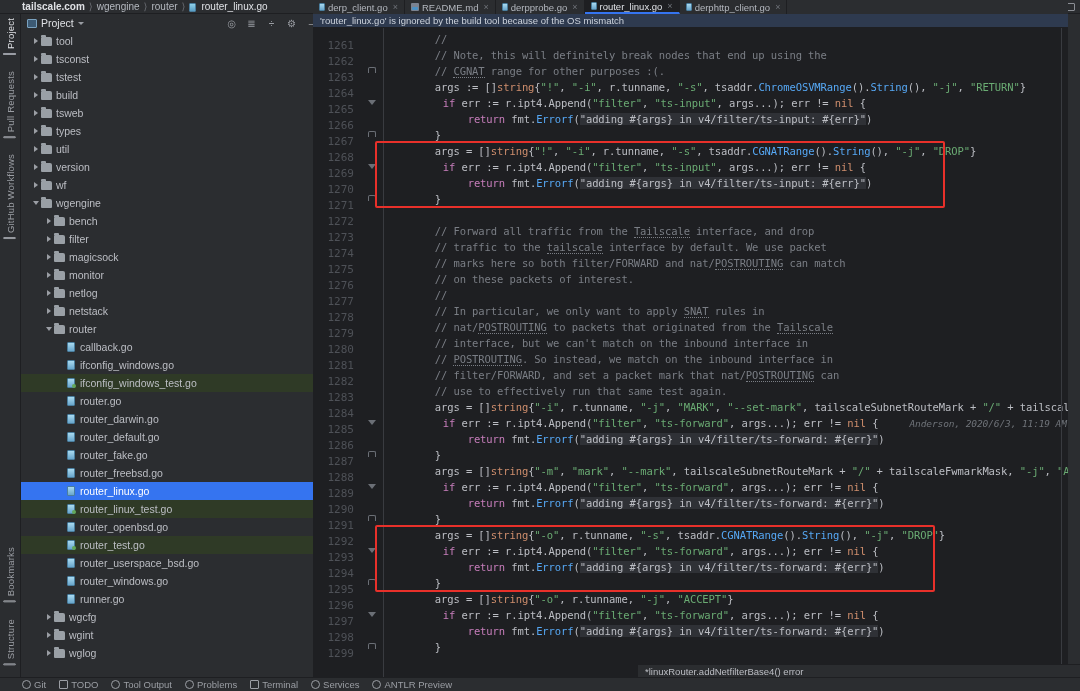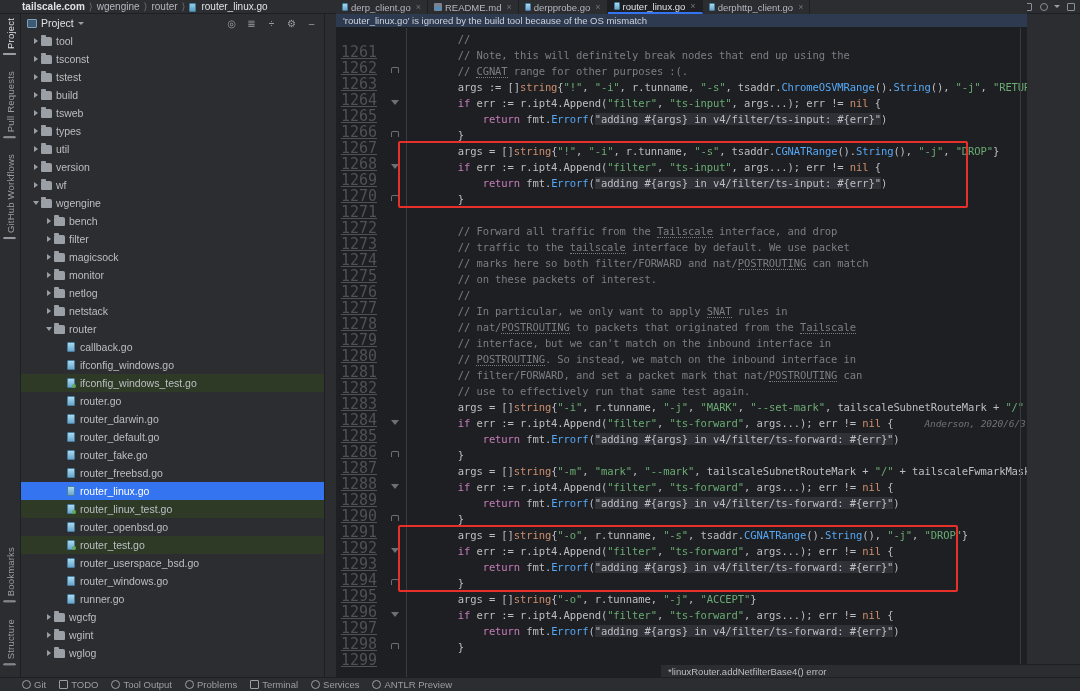--- a/index.html
+++ b/index.html
@@ -91,64 +91,63 @@
   }
   .folder:before{ content:""; position:absolute; left:0; top:-2px; width:5px;height:2px;background:#9aa0a6;border-radius:1px 1px 0 0; }
   .gofile{
     width:8px;height:10px;flex:0 0 8px;margin-right:5px; border-radius:1px;
     background:linear-gradient(#a9daf0,#69a6cc); border:1px solid #4a7e9e; position:relative;
   }
   .gofile.test:after{ content:""; position:absolute; right:-2px; bottom:-1px; width:4px;height:4px;border-radius:50%;background:#62a85a; }
   .lbl{ color:#bcbec4; }
 
   
-  .editor{ position:absolute; left:336px; top:0; width:691px; height:691px; background:#0c4a6e; }
+  .editor{ position:absolute; left:313px; top:0; width:755px; height:691px; background:#0c4a6e; }
   .tabs{ height:14px; display:flex; align-items:flex-end; background:#2b2d30; }
   .tab{
     height:14px; display:flex; align-items:center; gap:3px; padding:0 6px;
     font-size:9.5px; color:#b4b8bf; border-right:1px solid #1e1f22;
   }
   .tab.active{ background:#1e1f22; color:#dfe1e5; border-bottom:2px solid #3574f0; }
   .tab .x{ color:#6f7379; font-size:9px; margin-left:2px; }
   .tab-go{ width:6px;height:8px;border-radius:1px;background:linear-gradient(#a9daf0,#69a6cc);border:1px solid #4a7e9e;}
   .tab-md{ width:8px;height:8px;border-radius:1px;background:#7a8290;position:relative;}
   .tab-md:after{content:"";position:absolute;left:1px;bottom:1px;width:6px;height:3px;background:#4a90c4;border-radius:1px;}
 
   .notice{
     height:14px; background:#2e3a4f; border-bottom:1px solid #1e1f22;
     display:flex; align-items:center; padding-left:7px; font-size:9.5px; color:#cdd3dc;
   }
 
   .codearea{ position:relative; height:650px; background:#1e1f22; overflow:hidden; }
   .codewrap{ display:flex; height:100%; }
   .gutter{
     width:46px; flex:0 0 46px; background:#1e1f22; text-align:right;
-    font-family:"DejaVu Sans Mono", monospace; font-size:15px; color:#4e5157;
-    padding-top:16px;
-    text-decoration:underline;
+    font-family:"DejaVu Sans Mono", monospace; font-size:11px; color:#4e5157;
+    padding-top:10px;
   }
   .gutter .gl{ height:16px; line-height:16px; padding-right:5px; }
   .folds{ width:26px; flex:0 0 26px; position:relative; padding-top:3px; }
   .folds .fl{ height:16px; position:relative; }
   .fold-ic{
     position:absolute; left:9px; top:4px; width:8px; height:8px;
   }
   .fold-ic.tri{ width:0;height:0;border-top:5px solid #6b6f76;border-left:4px solid transparent;border-right:4px solid transparent; top:5px;}
   .fold-ic.up{ border:1px solid #6b6f76; border-radius:2px 2px 0 0; border-bottom:0; height:6px;}
   .indent-guide{ position:absolute; left:24px; top:0; bottom:0; width:1px; background:#393b40; }
 
   .code{
     flex:1; position:relative; padding-top:3px;
     font-family:"DejaVu Sans Mono", monospace; font-size:10.5px; line-height:16px;
     white-space:pre; color:#bcbec4; letter-spacing:-0.1px;
   }
   .ln{ height:16px; line-height:16px; }
   .cmt{ color:#7a7e85; }
   .kw{ color:#cf8e6d; }
-  .kw2{ color:#c77dbb; }
+  .kw2{ color:#c77dbb;margin-left:8px; }
   .str{ color:#6aab73; }
   .fn{ color:#56a8f5; }
   .typ{ color:#bcbec4; }
   .nil{ color:#cf8e6d; }
   .strbg{ background:#2f3136; }
   .squig{ border-bottom:1px dotted #7a7e85; }
   .annot{ color:#6f7379; font-style:italic; font-size:9.5px; }
 
   .redbox{ position:absolute; border:2px solid #e8302a; border-radius:2px; pointer-events:none; }
 

